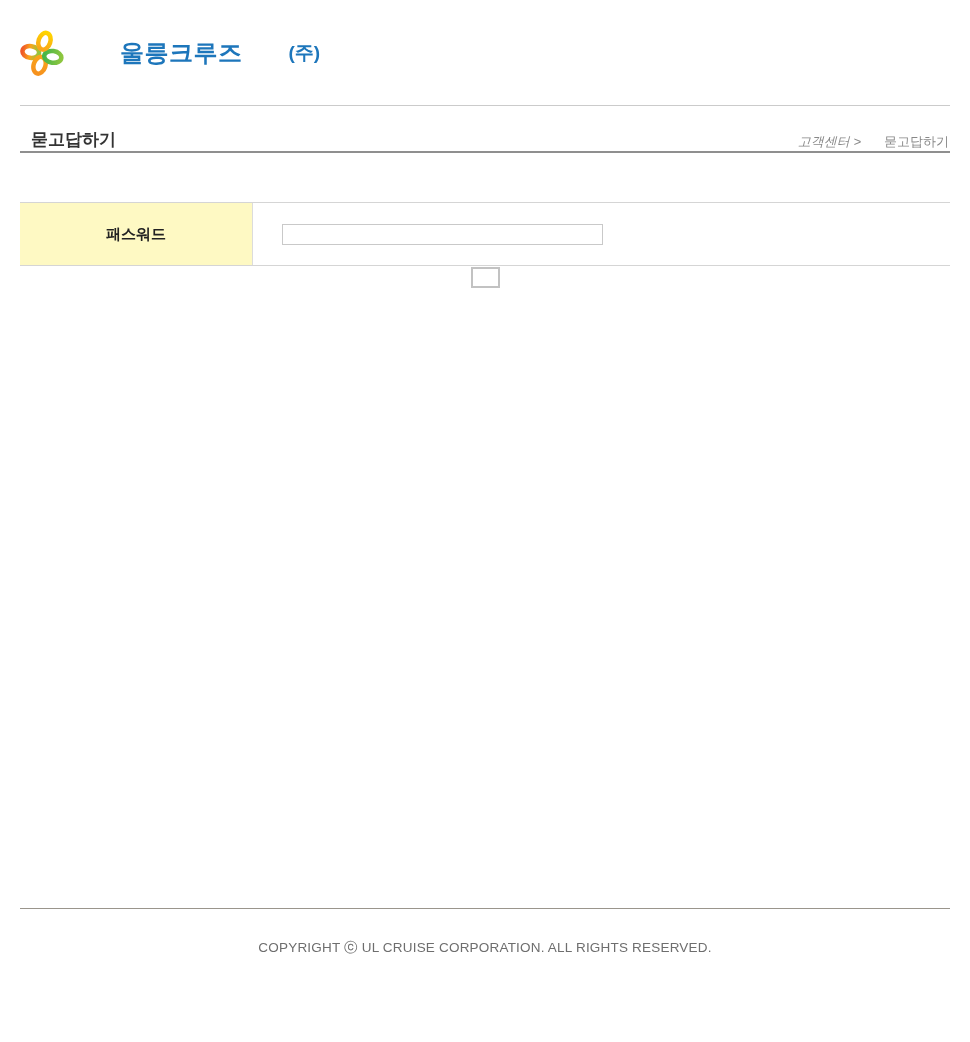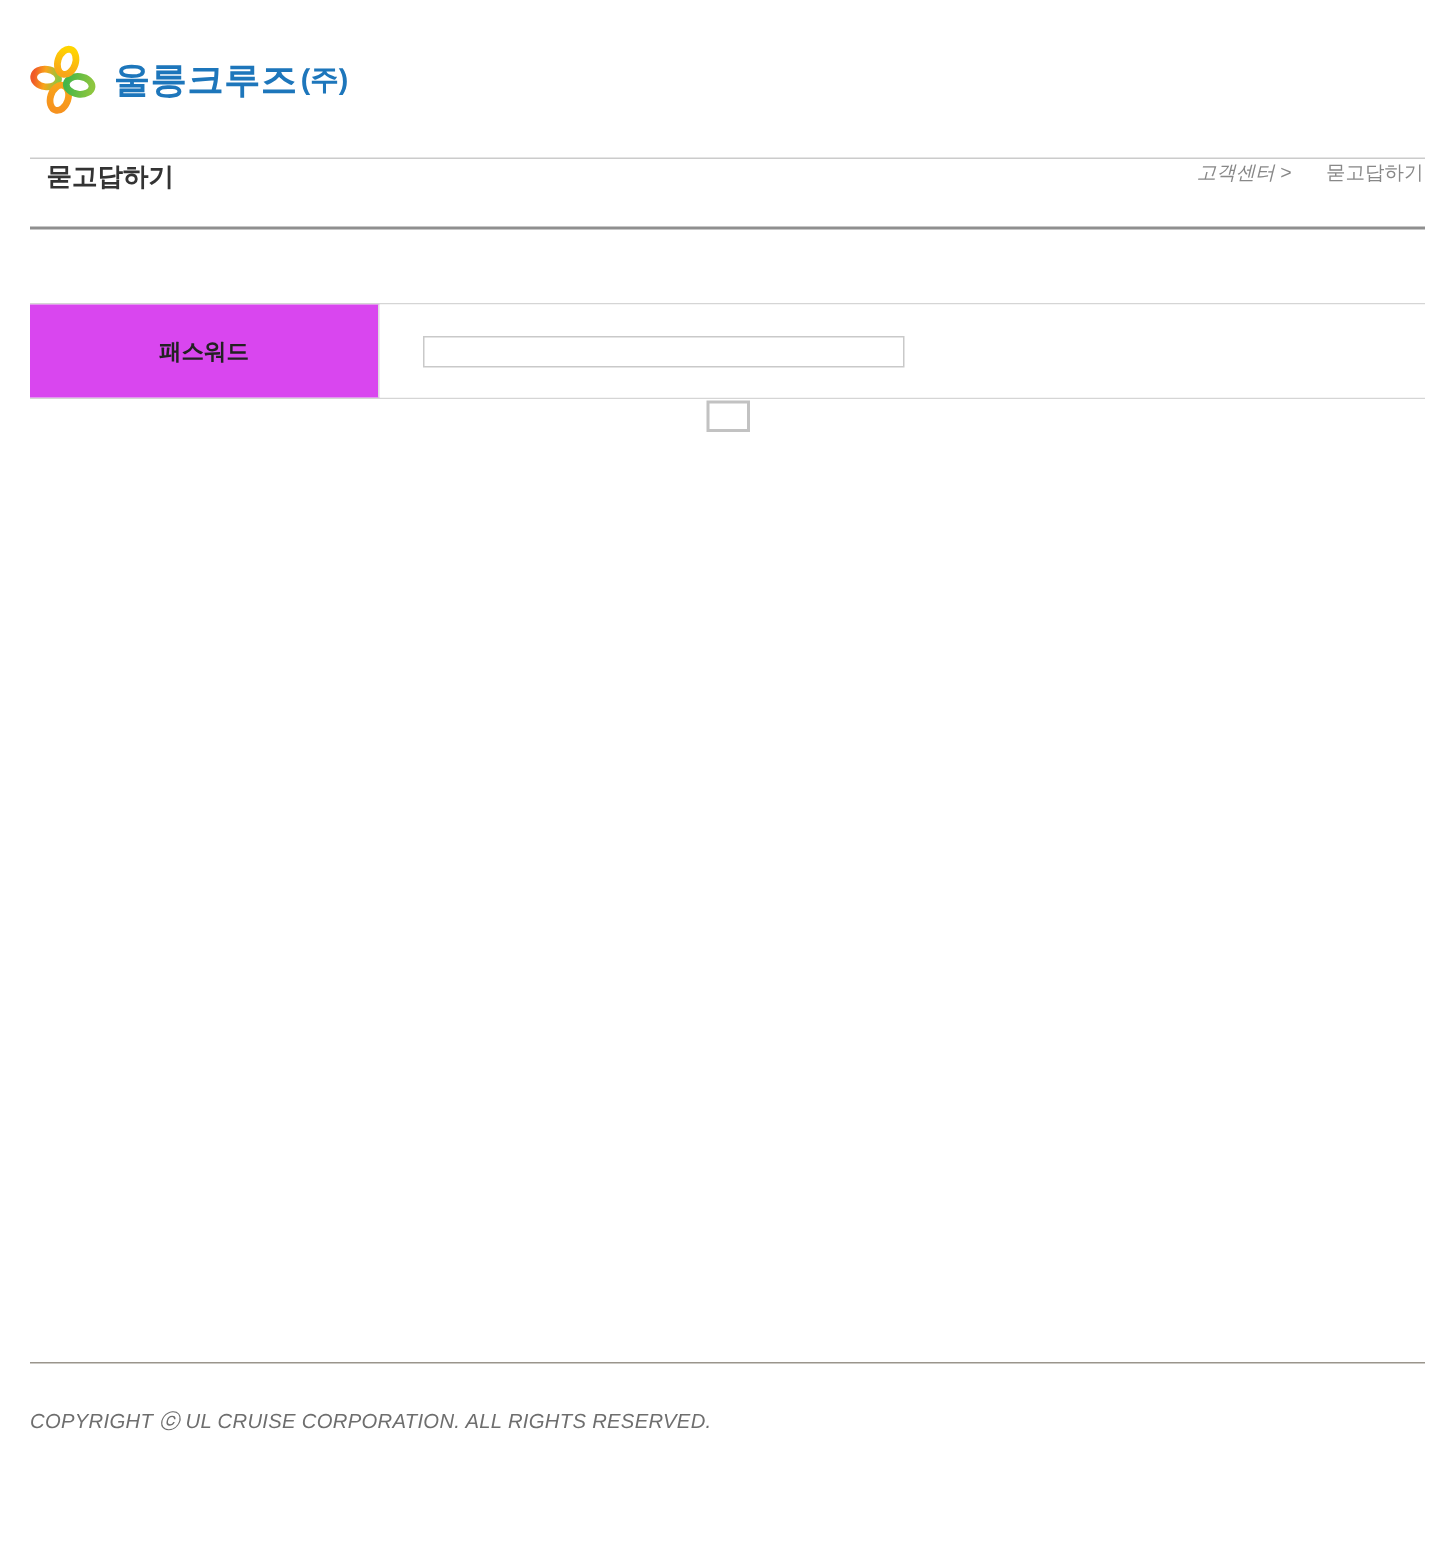--- a/index.html
+++ b/index.html
@@ -9,40 +9,40 @@
     position: relative;
     font-family: "Liberation Sans", "DejaVu Sans", sans-serif;
     overflow: hidden;
   }
   .content { margin: 0 20px; width: 930px; }
 
   
   .header { height: 105px; }
   .logo {
     position: absolute; top: 29px; left: 20px;
-    display: flex; align-items: center; cursor: pointer;
+    display: flex; align-items: center; cursor: pointer; gap: 44px;
   }
   .logo-mark { width: 44px; height: 47px; display: block; }
   .logo-text {
     margin-left: 12px;
     font-size: 24px; font-weight: bold;
     color: #1d76bb; letter-spacing: 0.5px;
     white-space: nowrap;
   }
   .logo-suffix {
     font-size: 19px; font-weight: bold; color: #1d76bb;
     margin-left: 2px;
   }
 
   
   .title-bar {
     border-top: 1px solid #cbcbcb;
     border-bottom: 2px solid #8f8f8f;
     height: 48px;
-    display: flex; align-items: flex-start; justify-content: space-between;
+    display: flex; align-items: flex-end; justify-content: space-between;
   }
   .page-title {
     font-size: 17px; font-weight: 600; color: #333333;
     padding-left: 11px;
   }
   .breadcrumb {
     font-size: 13px; color: #888888;
     display: flex; align-items: center;
     padding-right: 1px;
   }
@@ -50,21 +50,21 @@
   .breadcrumb .crumb-current { margin-left: 23px; }
 
   
   .form-area { margin-top: 49px; }
   .pw-table {
     border-top: 1px solid #d5d5d5;
     border-bottom: 1px solid #d5d5d5;
     display: flex; height: 64px; width: 100%;
   }
   .pw-th {
-    width: 233px; background: #d946ef;
+    width: 233px; background: #fef9c3;
     border-right: 1px solid #dcdcdc;
     display: flex; align-items: center; justify-content: center;
     font-size: 15px; font-weight: bold; color: #222222;
   }
   .pw-td {
     flex: 1; display: flex; align-items: center;
     padding-left: 29px; background: #ffffff;
   }
   .pw-input {
     width: 321px; height: 21px;
@@ -80,21 +80,22 @@
     vertical-align: top;
   }
 
   
   .footer {
     position: absolute; top: 908px; left: 20px; width: 930px;
     border-top: 1px solid #9a958c;
   }
   .footer-text {
     padding-top: 30px;
-    font-size: 13.5px; color: #6e6e6e; letter-spacing: 0.2px; font-style: italic;
+    text-align: center;
+    font-size: 13.5px; color: #6e6e6e; letter-spacing: 0.2px;
   }
 </style>
 </head>
 <body>
 
 <div class="header">
   <div class="logo">
     <svg class="logo-mark" viewBox="0 0 44 48" xmlns="http://www.w3.org/2000/svg">
       <defs>
         <linearGradient id="gYellow" x1="0" y1="0" x2="0" y2="1">

